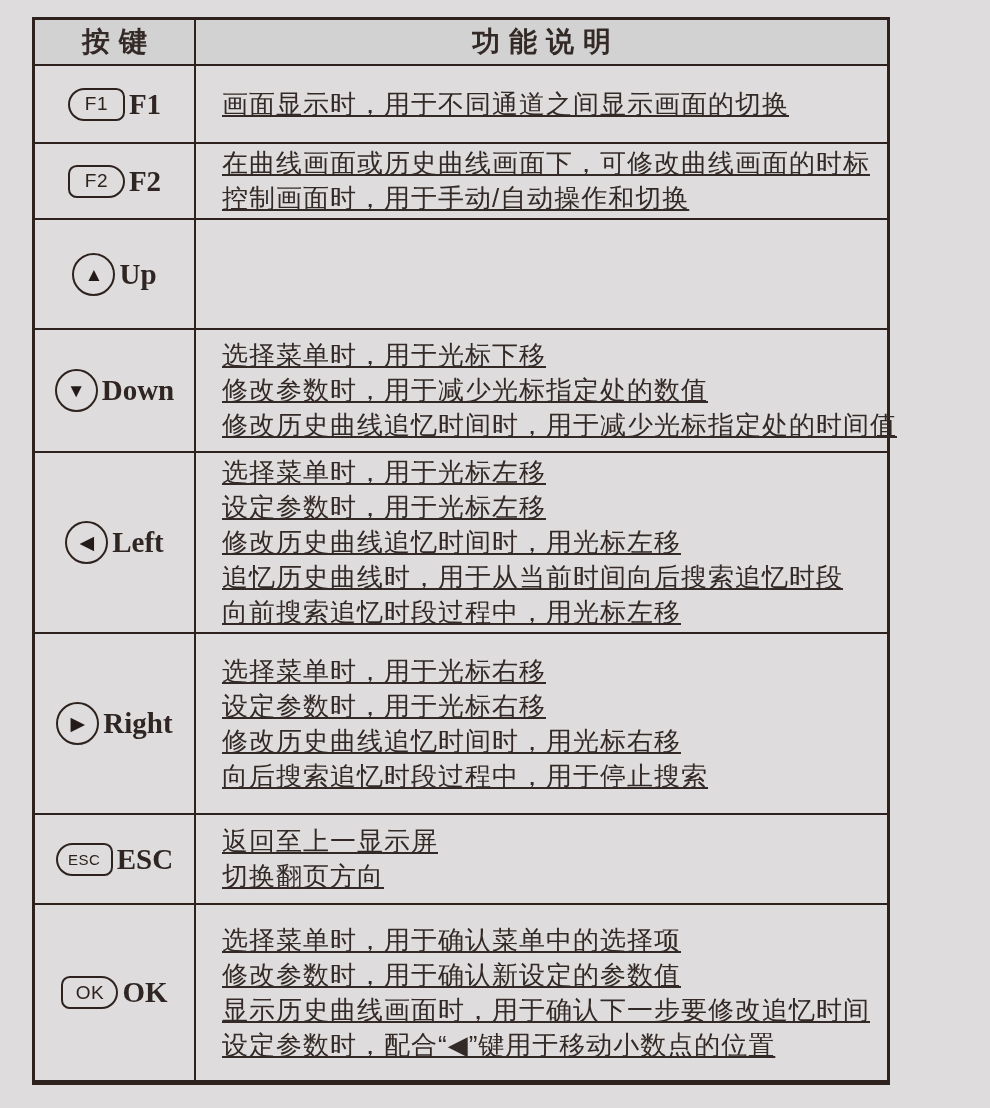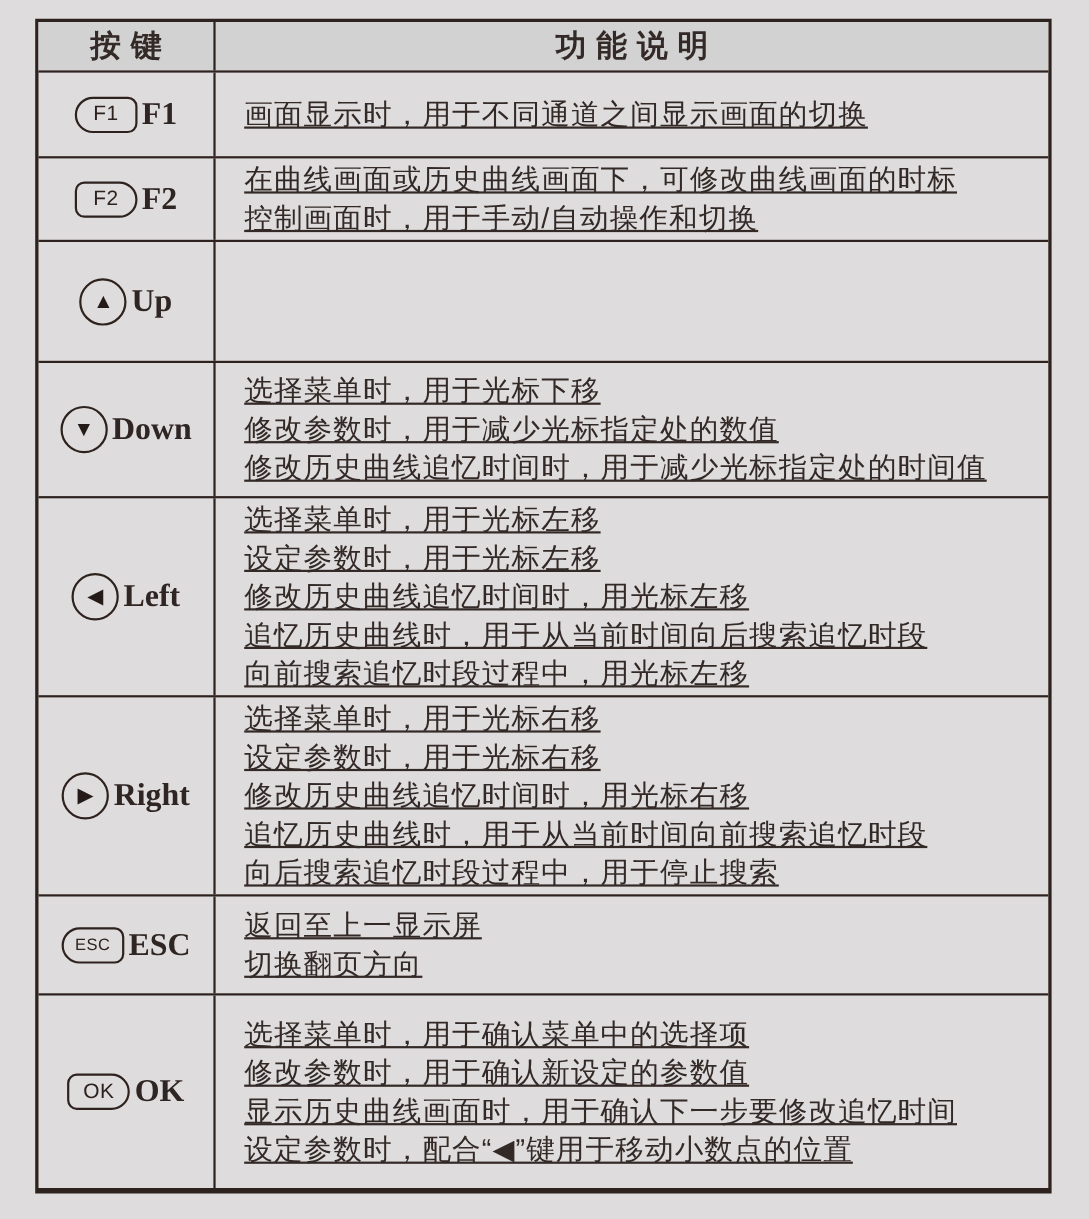--- a/index.html
+++ b/index.html
@@ -9,21 +9,21 @@
     --text:#332a27;
   }
   html,body{margin:0;padding:0;}
   body{
     width:990px;height:1108px;
     background:var(--page-bg);
     font-family:"Liberation Sans","DejaVu Sans",sans-serif;
     position:relative;overflow:hidden;
   }
   .func-table{
-    position:absolute;left:32px;top:17px;width:924px;
+    position:absolute;left:32px;top:17px;width:858px;
     box-sizing:border-box;
     border:3px solid var(--border);
     border-bottom-width:5px;
     background:var(--page-bg);
   }
   .row{display:flex;border-top:2px solid var(--border);}
   .row:first-child{border-top:none;}
   
   .row:nth-child(1){min-height:44px;}
   .row:nth-child(2){min-height:76px;}
@@ -155,21 +155,20 @@
     <div class="key-col">
         <div class="key-circle">
           <span class="key-glyph">▶</span>
         </div>
         <div class="key-label">Right</div>
       </div>
     <div class="desc-col">
         <div class="desc-line">选择菜单时，用于光标右移</div>
         <div class="desc-line">设定参数时，用于光标右移</div>
         <div class="desc-line">修改历史曲线追忆时间时，用光标右移</div>
-        <div class="desc-line">追忆历史曲线时，用于从当前时间向前搜索追忆时段</div>
         <div class="desc-line">向后搜索追忆时段过程中，用于停止搜索</div>
       </div>
   </div>
     <div class="row">
     <div class="key-col">
         <div class="key-cap round-left small-text">ESC</div>
         <div class="key-label">ESC</div>
       </div>
     <div class="desc-col">
         <div class="desc-line">返回至上一显示屏</div>

